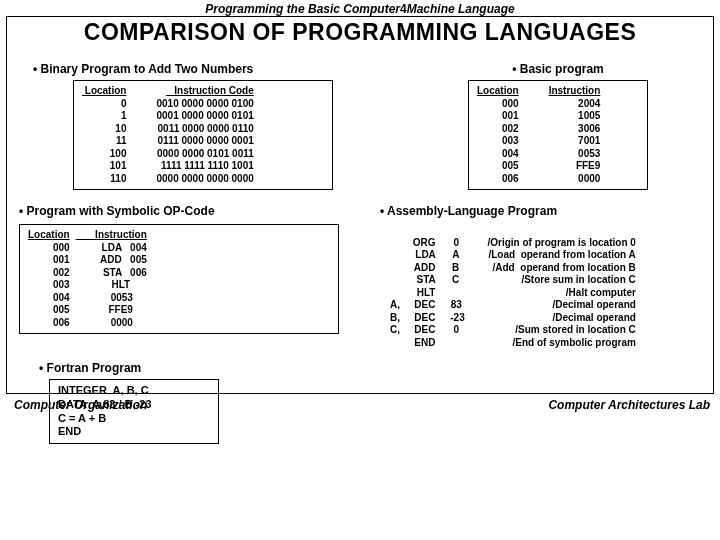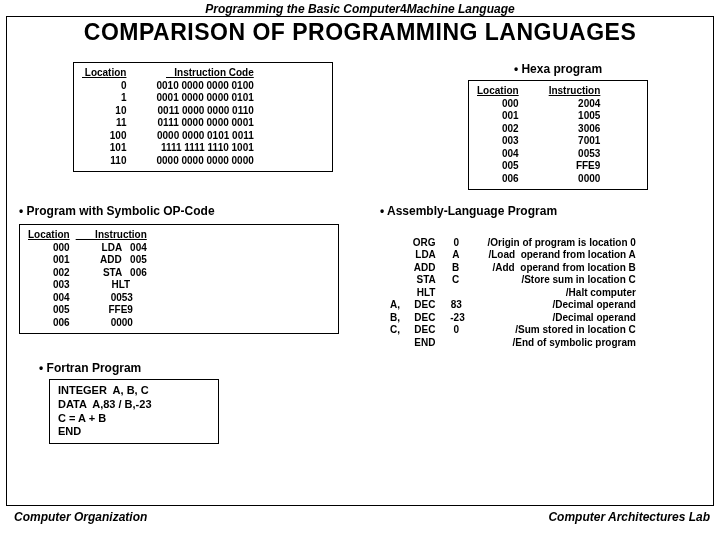--- a/index.html
+++ b/index.html
@@ -1,19 +1,19 @@
 <!DOCTYPE html>
 <html><head>
 <meta charset="utf-8">
 <style>
   * { margin: 0; padding: 0; box-sizing: border-box; }
   body { width: 720px; height: 540px; font-family: Arial, Helvetica, sans-serif; background: #fff; position: relative; }
   .header-row { display: flex; justify-content: center; font-weight: bold; font-style: italic; font-size: 12px; padding: 2px 8px 0 8px; }
   .header-row .pg { font-style: normal; }
-  .main-frame { border: 1.5px solid #000; margin: 0 6px; height: 490px; padding: 2px 8px 6px 8px; position: relative; }
+  .main-frame { border: 1.5px solid #000; margin: 0 6px; height: 378px; padding: 2px 8px 6px 8px; position: relative; }
   .title { text-align: center; font-size: 23px; font-weight: bold; letter-spacing: 0.5px; margin-bottom: 16px; }
   .sect { font-size: 12px; font-weight: bold; margin-bottom: 4px; }
   .bullet::before { content: "• "; }
   .box { border: 1.5px solid #000; padding: 4px 8px; }
   .mono { font-family: Arial, sans-serif; font-size: 11px; font-weight: bold; white-space: pre; line-height: 1.25; }
   .top-area { display: flex; justify-content: space-between; }
   .mid-area { display: flex; justify-content: space-between; margin-top: 14px; gap: 20px; }
   .footer-row { display: flex; justify-content: space-between; font-weight: bold; font-style: italic; font-size: 12px; padding: 4px 10px 0 14px; }
   .cols { display: flex; }
   .col { white-space: pre; font-size: 10px; font-weight: bold; line-height: 1.25; text-align: right; }
@@ -26,20 +26,21 @@
   <span>Programming the Basic Computer</span>
   <span class="pg">4</span>
   <span>Machine Language</span>
 </div>
 
 <div class="main-frame">
   <div class="title">COMPARISON  OF  PROGRAMMING LANGUAGES</div>
 
   <div class="top-area">
     <div style="width:55%; padding-left:18px;">
+      <div class="sect bullet">Binary Program to Add Two Numbers</div>
       <div class="box" style="margin-left:40px; width:260px;">
         <div class="cols">
           <div class="col" id="bin-loc"><span class="hdr"> Location</span>
       0
       1
      10
      11
     100
     101
     110</div>
@@ -48,21 +49,21 @@
 0001 0000 0000 0101
 0011 0000 0000 0110
 0111 0000 0000 0001
 0000 0000 0101 0011
 1111 1111 1110 1001
 0000 0000 0000 0000</div>
         </div>
       </div>
     </div>
     <div style="width:40%; padding-right:18px;">
-      <div class="sect bullet" style="text-align:center;">Hexa program</div>
+      <div class="sect bullet" style="text-align:center;">Basic program</div>
       <div class="box" style="margin:0 auto; width:180px;">
         <div class="cols">
           <div class="col" id="hex-loc"><span class="hdr">Location</span>
    000
    001
    002
    003
    004
    005
    006</div>

